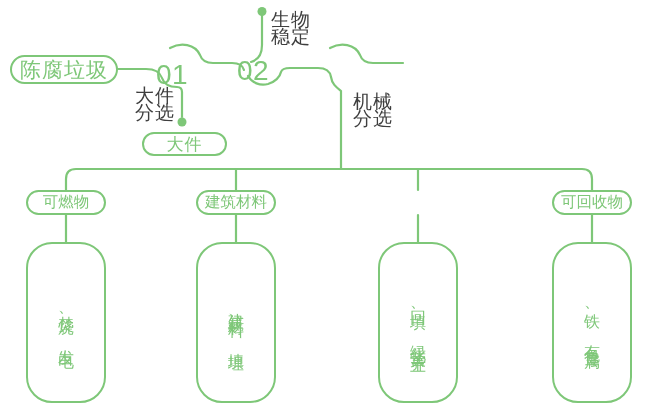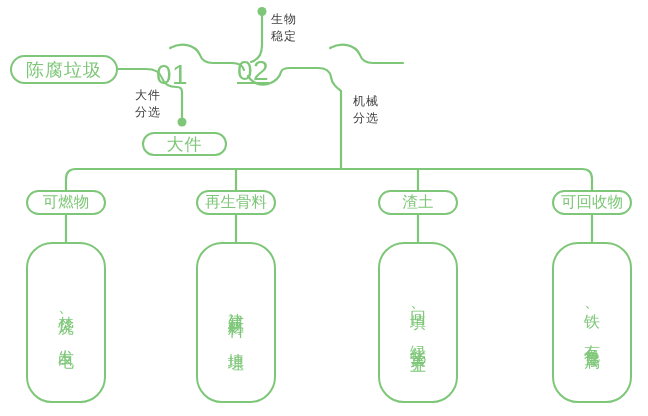--- a/index.html
+++ b/index.html
@@ -7,29 +7,29 @@
     position:relative;width:648px;height:416px;background:#ffffff;overflow:hidden;
     font-family:"Liberation Sans","DejaVu Sans",sans-serif;
   }
   #flow-svg{position:absolute;left:0;top:0;}
   .abs{position:absolute;}
   .pill{
     box-sizing:border-box;border:2px solid var(--green);border-radius:999px;
     display:flex;align-items:center;justify-content:center;
     color:var(--green);background:#fff;white-space:nowrap;
   }
-  .src-pill{left:10px;top:55px;width:108px;height:29px;font-size:18px;letter-spacing:1px;}
+  .src-pill{left:10px;top:55px;width:108px;height:29px;font-size:21px;letter-spacing:1px;}
   .out-pill{left:142px;top:132px;width:85px;height:24px;font-size:17px;letter-spacing:1px;}
   .cat-pill{top:190px;width:80px;height:25px;font-size:15.5px;}
   .step-num{
     color:var(--green);font-size:28px;line-height:28px;width:44px;
     letter-spacing:0.5px;
   }
   .side-label{
-    color:#3e3e3e;font-size:12px;line-height:17px;white-space:pre-line;letter-spacing:1px;
+    color:#3e3e3e;font-size:19px;line-height:17px;white-space:pre-line;letter-spacing:1px;
   }
   .result-box{
     box-sizing:border-box;top:242px;width:80px;height:161px;
     border:2px solid var(--green);border-radius:26px;background:#fff;
     display:flex;align-items:center;justify-content:center;
   }
   .vtext{
     writing-mode:vertical-rl;text-orientation:mixed;color:var(--green);
     font-size:16px;letter-spacing:3px;line-height:18px;
   }
@@ -64,34 +64,33 @@
     </g>
     <g fill="#7ec778" stroke="none">
       <circle cx="182" cy="122" r="4.5"></circle>
       <circle cx="262" cy="11.5" r="4.5"></circle>
     </g>
   </svg>
 
   <div class="abs pill src-pill">陈腐垃圾</div>
 
   <div class="abs step-num" style="left:156px;top:61px;">01</div>
-  <div class="abs step-num" style="left:237px;top:57px;text-decoration:underline;">02</div>
+  <div class="abs step-num" style="left:237px;top:57px;">02</div>
 
   <div class="abs side-label" style="left:135px;top:87px;">大件
 分选</div>
   <div class="abs side-label" style="left:271px;top:11px;">生物
 稳定</div>
   <div class="abs side-label" style="left:353px;top:84px;margin-top:9px;">机械
 分选</div>
 
   <div class="abs pill out-pill">大件</div>
 
   <div class="abs pill cat-pill" style="left:26px;text-align:center;">可燃物</div>
-  <div class="abs pill cat-pill" style="left:196px;">再生骨料</div>
-  <div class="abs pill cat-pill" style="left:378px;">渣土</div>
+  <div class="abs pill cat-pill" style="left:196px;">建筑材料</div>
   <div class="abs pill cat-pill" style="left:552px;">可回收物</div>
 
   <div class="abs result-box" style="left:26px;">
     <div class="vtext">
       <span>焚烧、</span><span class="vpart2">发电</span>
     </div>
   </div>
   <div class="abs result-box" style="left:196px;">
     <div class="vtext">
       <span>建筑材料、</span><span class="vpart2">填埋</span>

